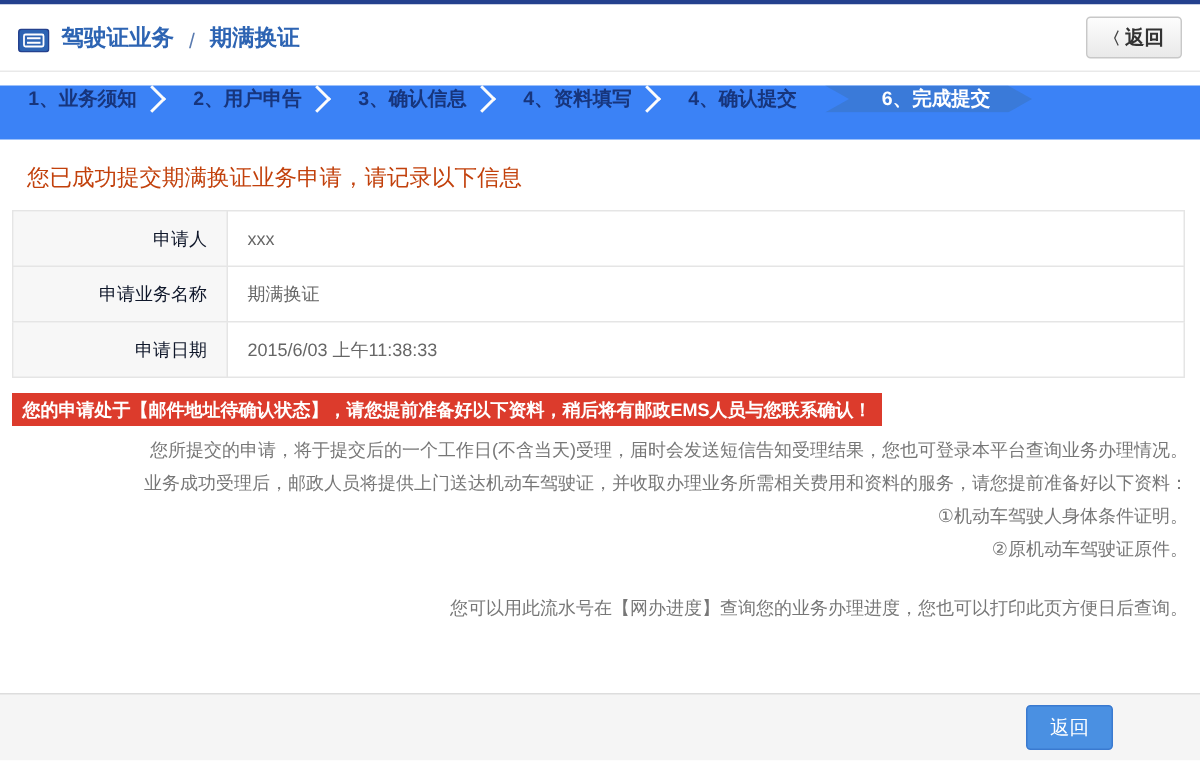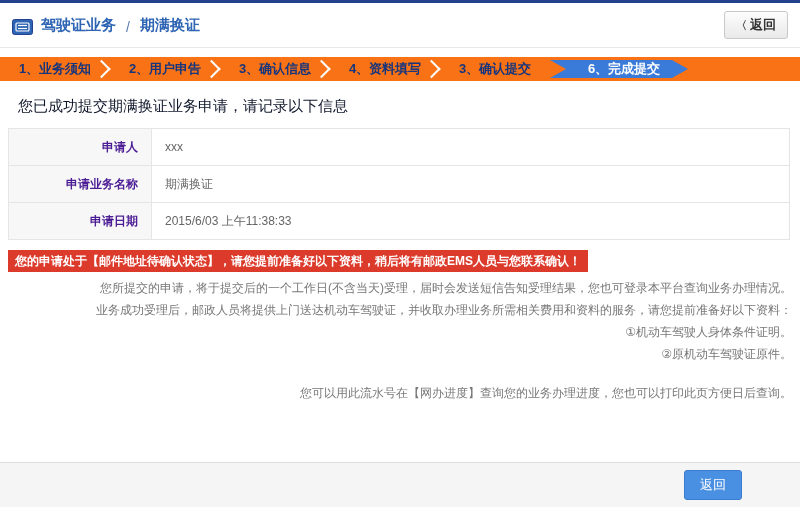--- a/index.html
+++ b/index.html
@@ -13,34 +13,34 @@
   .header{height:44px;display:flex;align-items:center;justify-content:space-between;
           padding:0 12px 0 12px;border-bottom:1px solid #e9e9e9;background:#fff;}
   .crumb-wrap{display:flex;align-items:flex-end;gap:8px;}
   .crumb-text{color:#2d64b3;font-size:15px;font-weight:bold;}
   .crumb-sep{color:#5a7bb0;font-size:14px;font-weight:normal;padding:0 2px;}
   .btn-back-top{display:inline-flex;align-items:center;gap:3px;cursor:pointer;
     background:linear-gradient(#fdfdfd,#e9e9e9);border:1px solid #c8c8c8;border-radius:3px;
     padding:4px 11px;font-size:13px;font-weight:bold;color:#333;}
   .btn-back-top .arr{font-size:11px;color:#444;}
   
-  .steps{margin-top:9px;height:24px;background:#f97316;display:flex;align-items:center;}
+  .steps{margin-top:9px;height:36px;background:#3b82f6;display:flex;align-items:flex-start;}
   .step{width:110px;display:flex;align-items:center;justify-content:center;position:relative;
         color:#17357c;font-size:13px;font-weight:bold;}
   .step .chev{position:absolute;right:2px;top:50%;width:11px;height:11px;
         border-top:2px solid #fcfcfc;border-right:2px solid #fcfcfc;
         transform:translateY(-50%) rotate(45deg);}
   .step.active{background:#3a7ad9;color:#fff;width:128px;padding-left:10px;
         clip-path:polygon(0 0,calc(100% - 16px) 0,100% 50%,calc(100% - 16px) 100%,0 100%,16px 50%);}
   
-  .success-title{margin:16px 16px 12px 18px;font-size:15px;color:#0f172a;}
+  .success-title{margin:16px 16px 12px 18px;font-size:15px;color:#c2410c;}
   
   table.info{border-collapse:collapse;margin-left:8px;width:782px;table-layout:fixed;}
   table.info th{width:128px;background:#f7f7f7;border:1px solid #e5e5e5;height:34px;
-        text-align:right;padding-right:13px;font-size:12px;color:#4c1d95;font-weight:bold;}
+        text-align:right;padding-right:13px;font-size:12px;color:#0f172a;font-weight:normal;}
   table.info td{border:1px solid #e5e5e5;padding-left:13px;font-size:12px;color:#666;background:#fff;}
   .serial-badge{display:inline-block;background:#3d8b3d;color:#fff;font-weight:bold;
         font-size:13px;padding:2px 5px;letter-spacing:.5px;vertical-align:middle;}
   .serial-note{color:#3d8b3d;font-size:12px;margin-left:5px;vertical-align:middle;}
   
   .warning{margin:10px 0 4px 8px;display:inline-block;background:#dc3b2c;color:#fff;
         font-size:12px;font-weight:bold;padding:4px 7px;line-height:14px;}
   
   .paras{margin:2px 8px 0 8px;color:#777;font-size:12px;line-height:21px;}
   .paras p{margin:1px 0;text-align:right;}
@@ -88,21 +88,21 @@
   </div>
   <div class="step">
     <span>3、确认信息</span>
     <span class="chev"></span>
   </div>
   <div class="step">
     <span>4、资料填写</span>
     <span class="chev"></span>
   </div>
   <div class="step">
-    <span>3、确认提交</span>
+    <span>4、确认提交</span>
   </div>
   <div class="step active">
     <span>6、完成提交</span>
   </div>
 </div>
 
 <div class="success-title">您已成功提交期满换证业务申请，请记录以下信息</div>
 
 <table class="info">
   <tbody>

